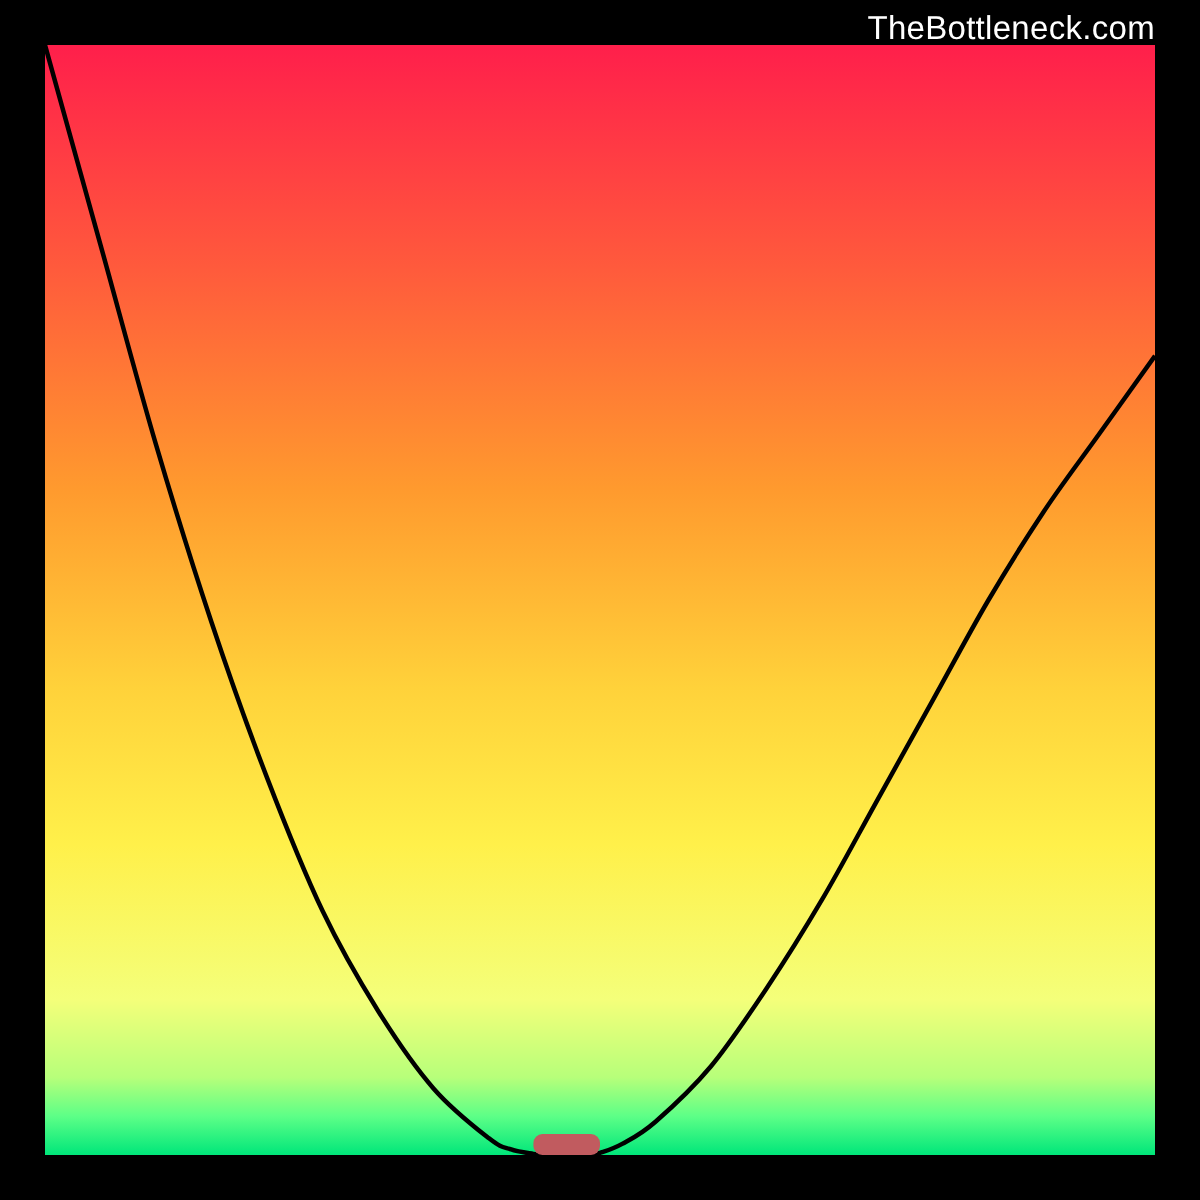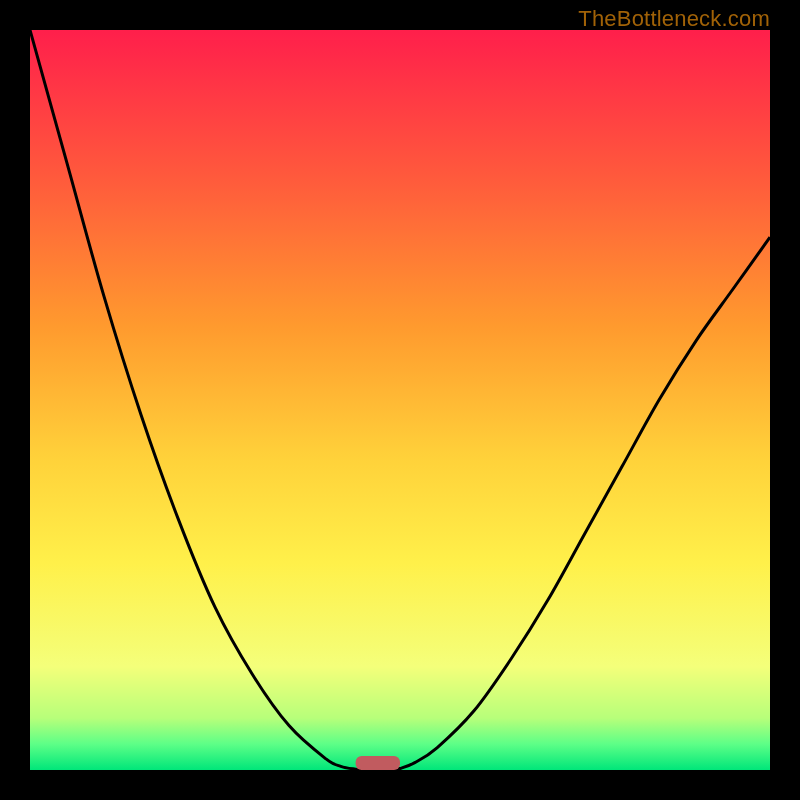--- a/index.html
+++ b/index.html
@@ -24,21 +24,21 @@
     top: 30px;
     left: 30px;
     width: 740px;
     height: 740px;
     overflow: hidden;
   }
   .watermark {
     position: absolute;
     top: 6px;
     right: 30px;
-    color: #a16207;
+    color: #ffffff;
     font-size: 22px;
     font-weight: 500;
     letter-spacing: 0.2px;
   }
   svg {
     display: block;
   }
 </style>
 </head>
 <body>

